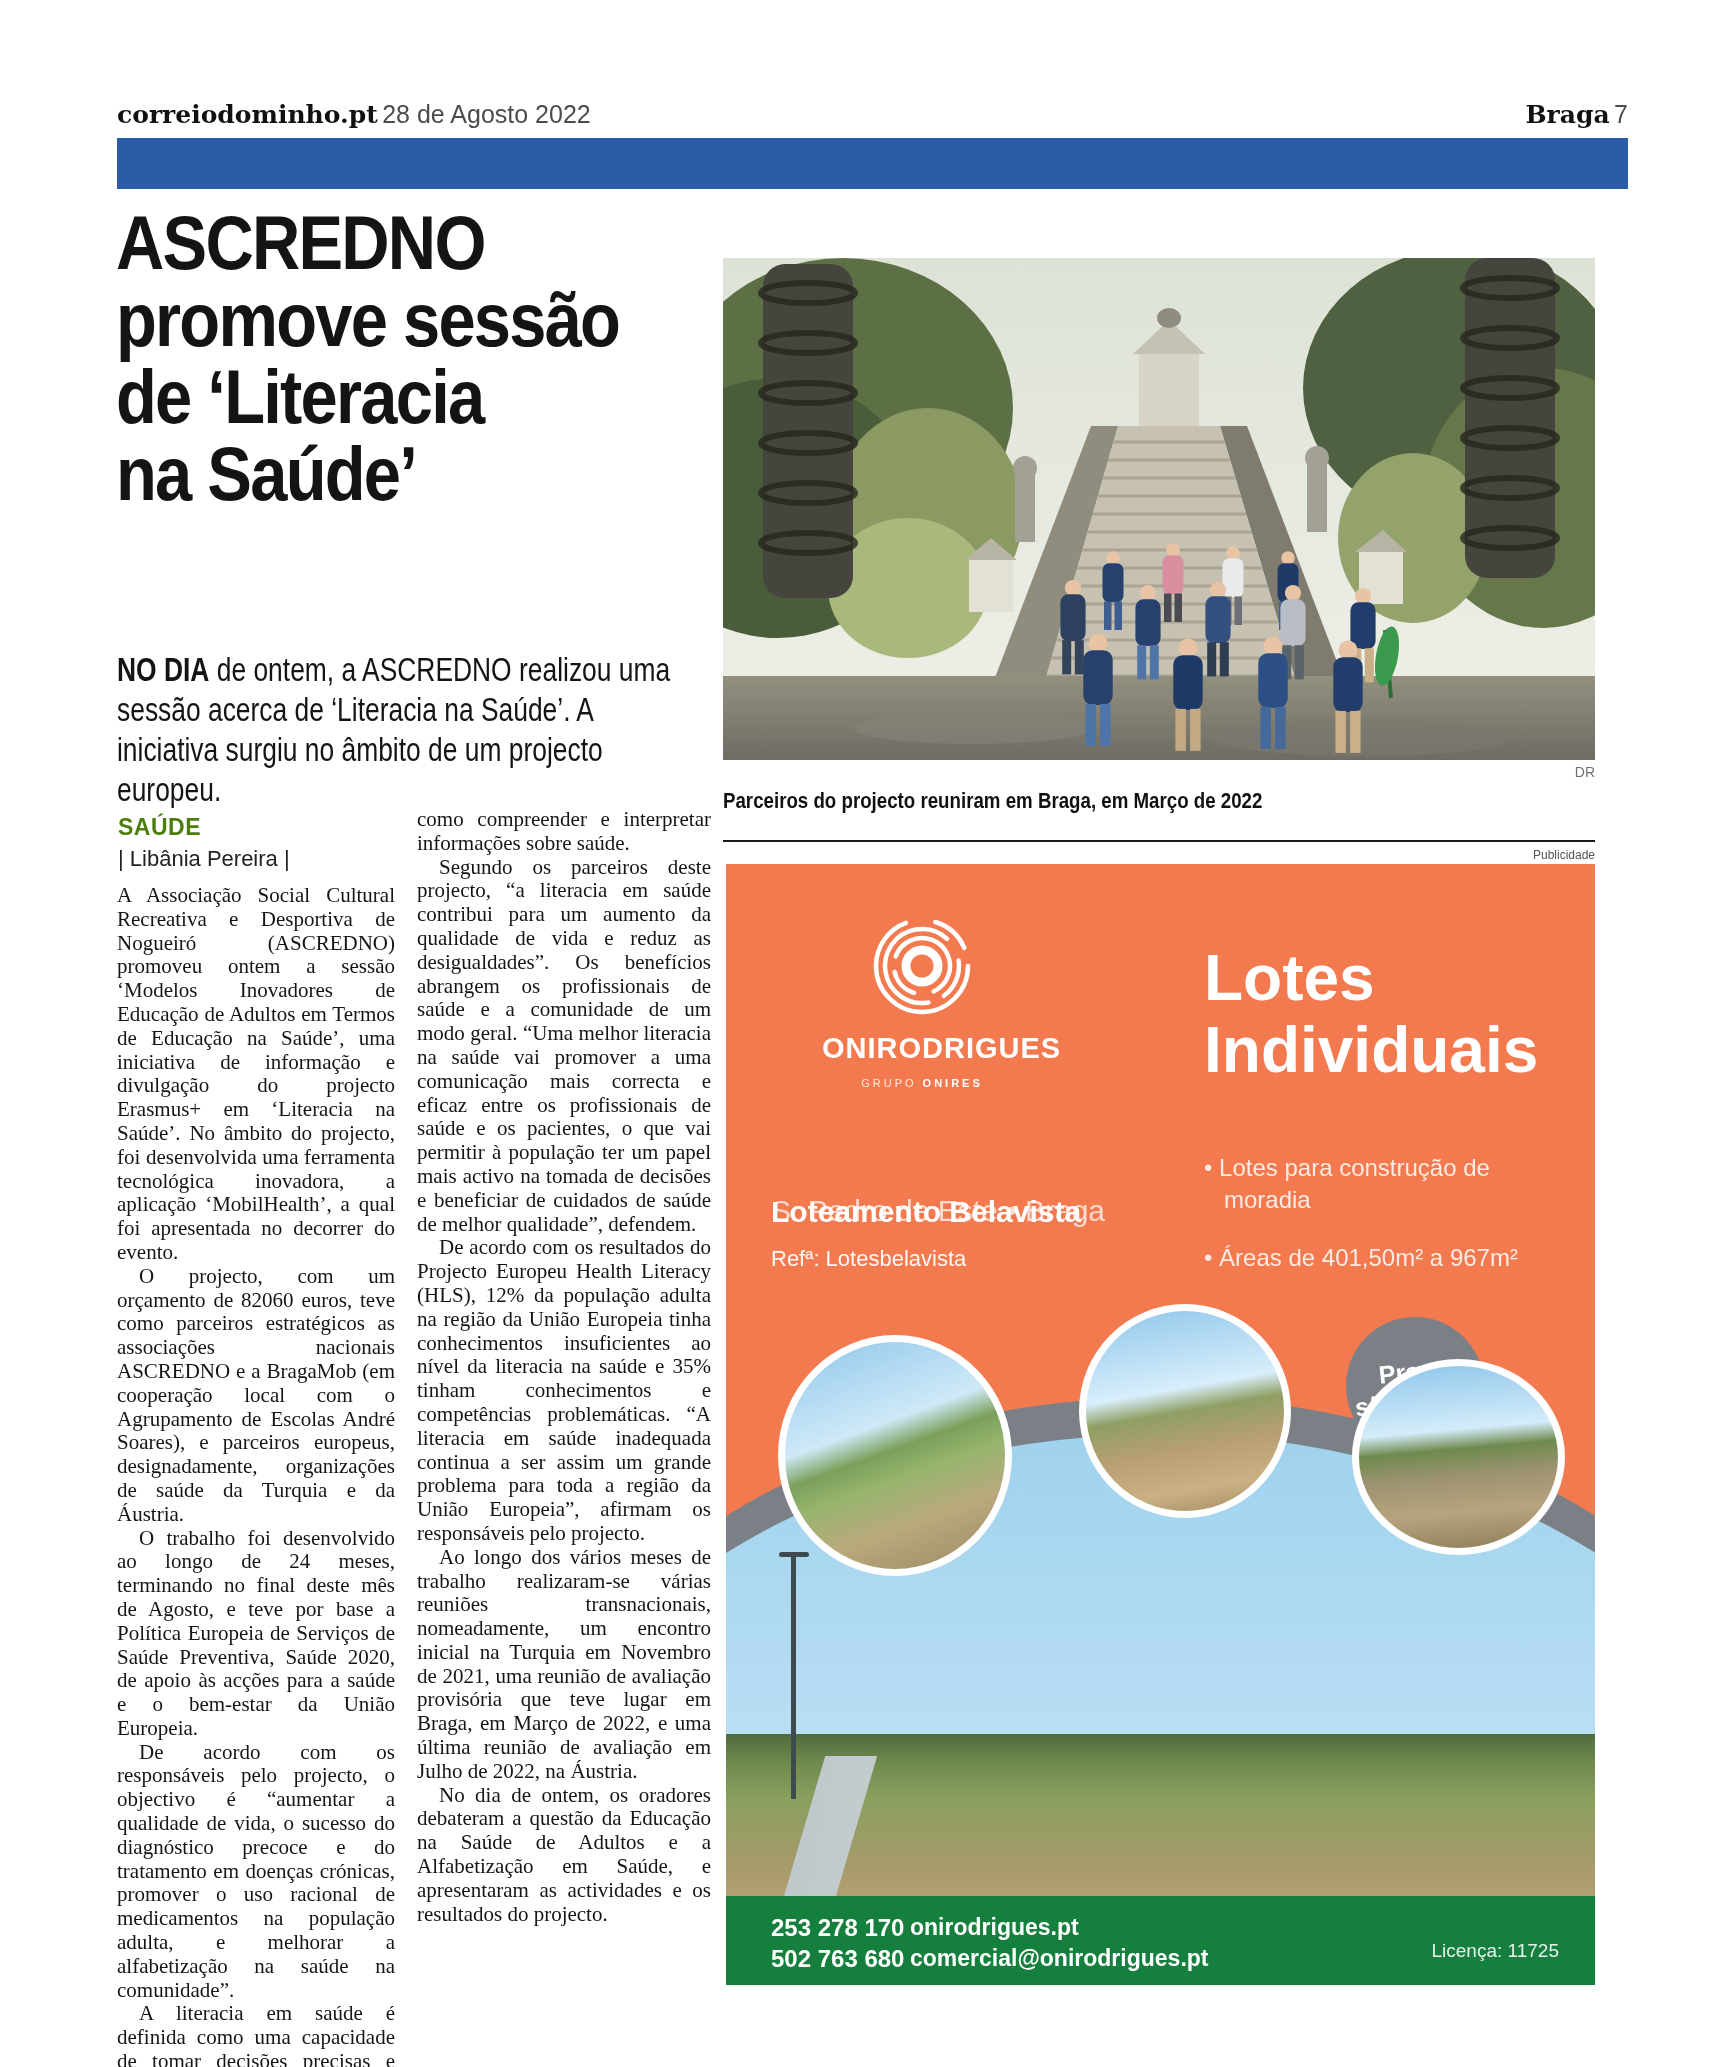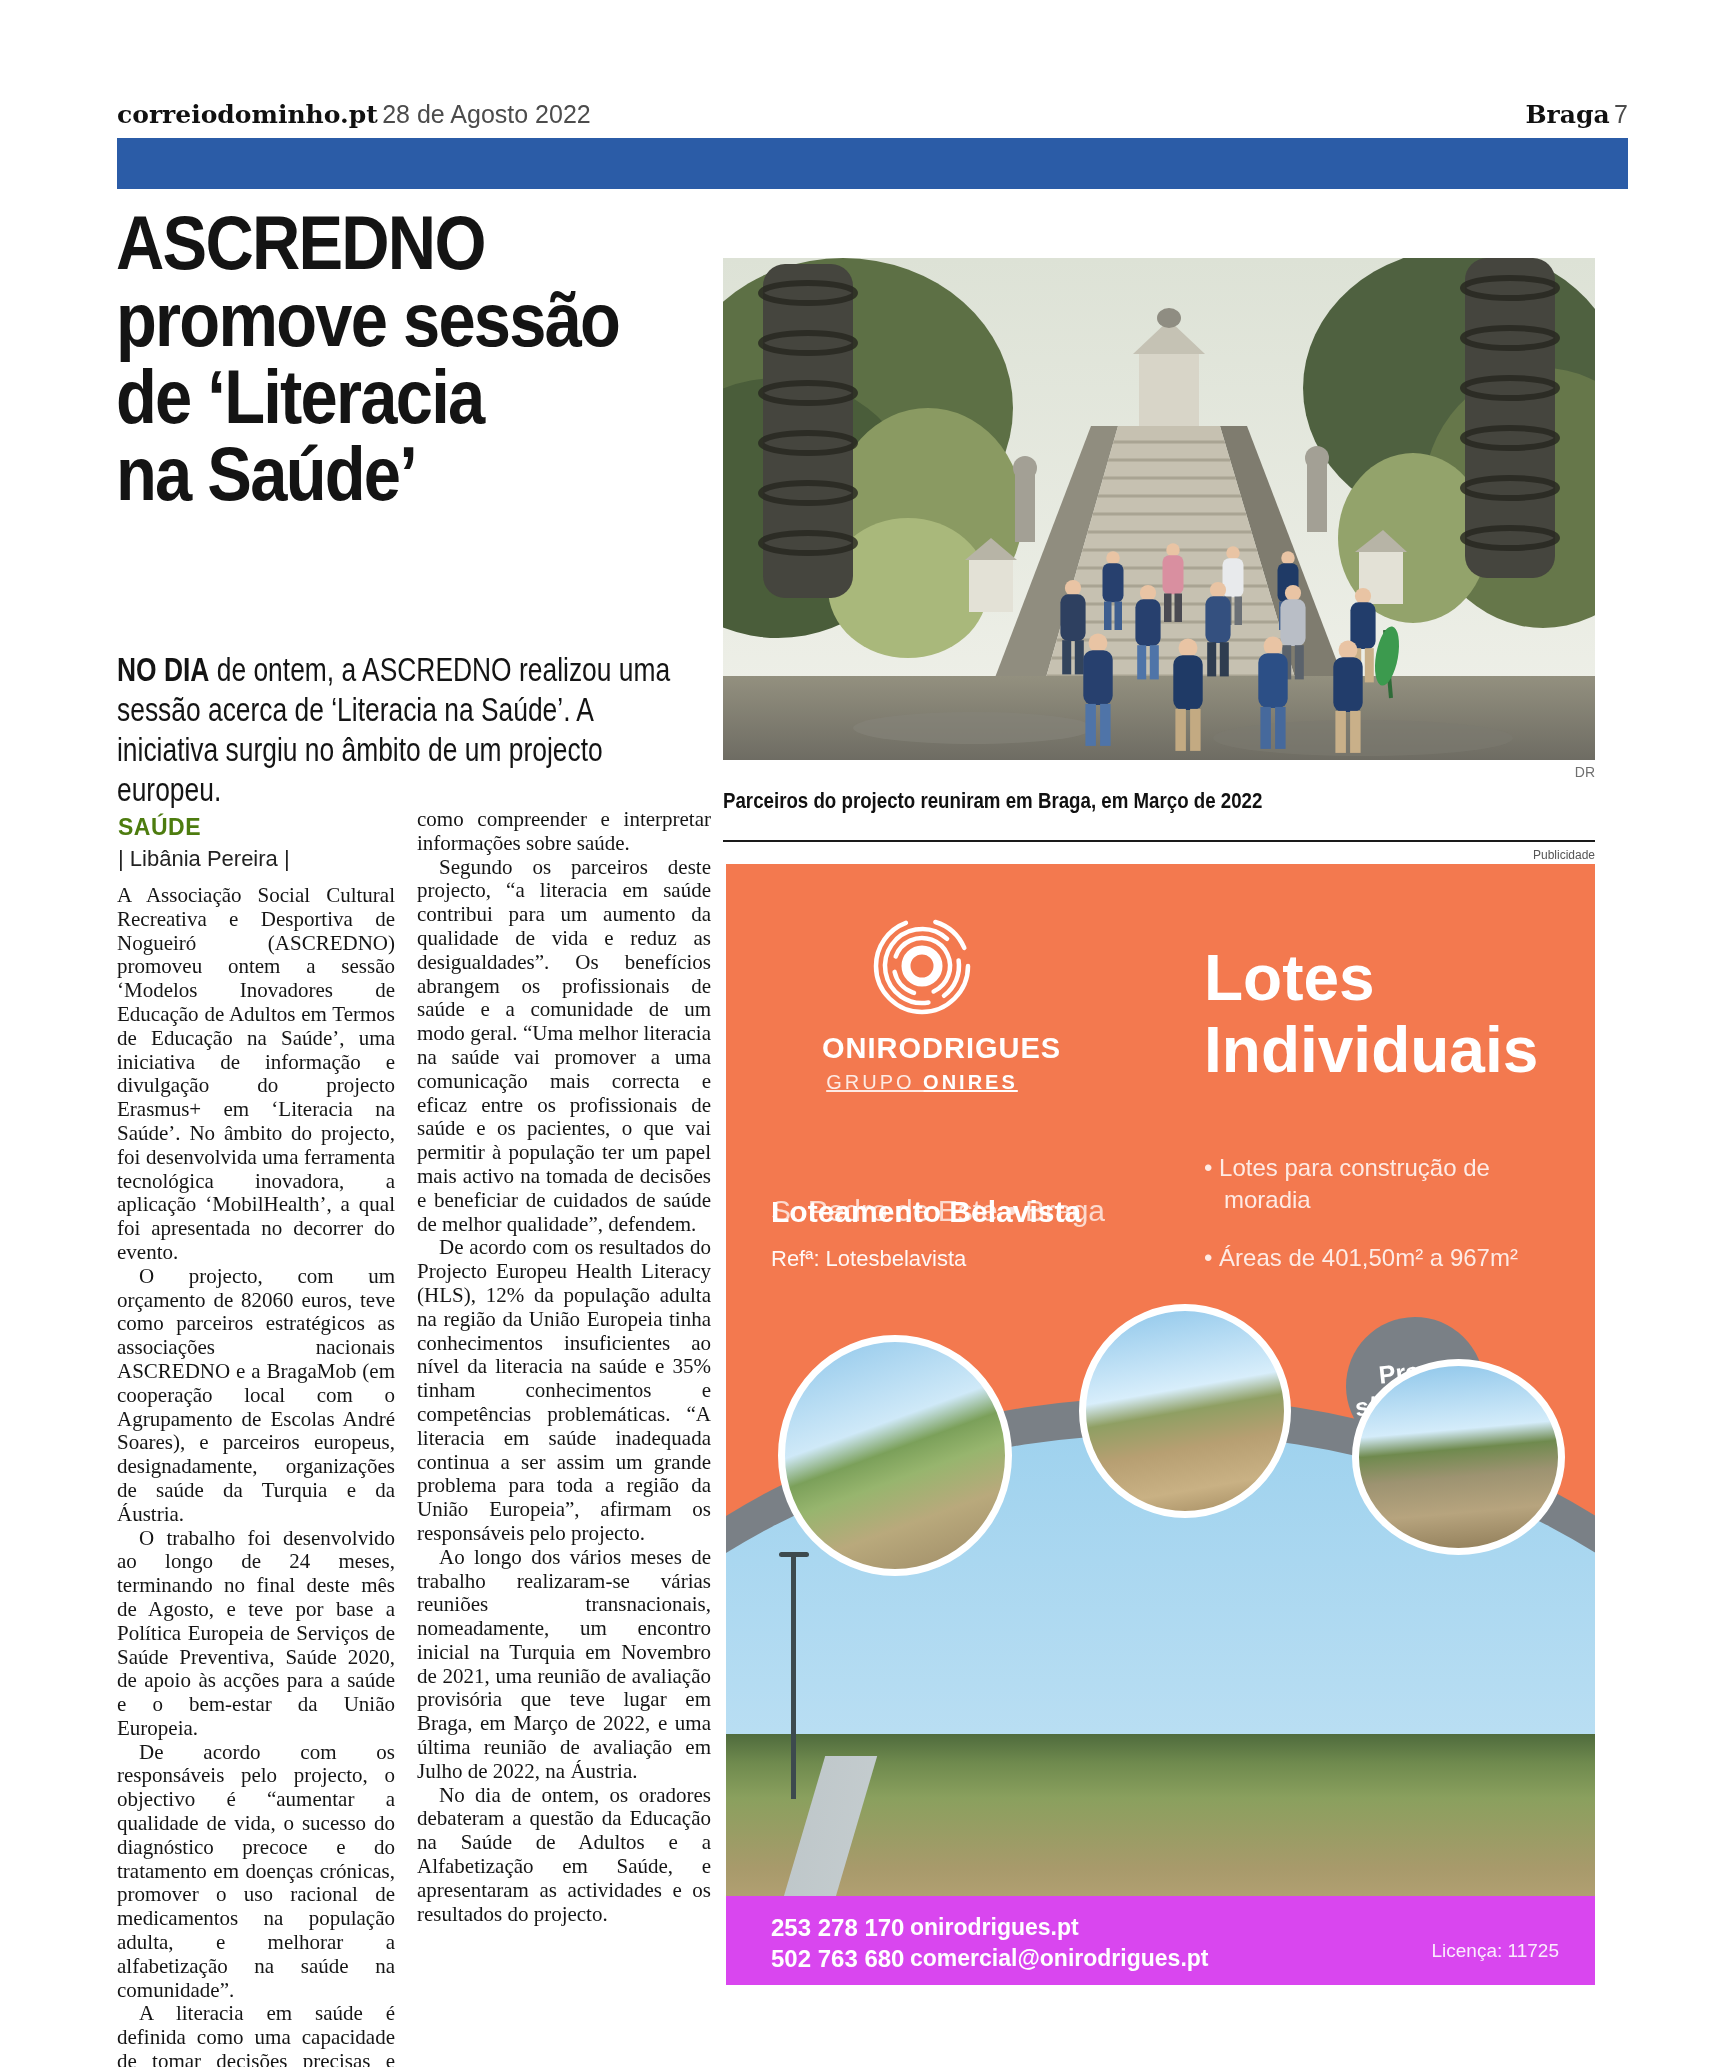--- a/index.html
+++ b/index.html
@@ -58,31 +58,31 @@
          font-size:25px;line-height:30px;font-weight:600;transform:rotate(-6deg);}
   .circ{border-radius:50%;border:7px solid #ffffff;box-sizing:border-box;overflow:hidden;}
   .c1{left:52px;top:471px;width:234px;height:241px;
       background:linear-gradient(160deg,#8ec6ea 0%,#cfe9f8 38%,#7ba05a 48%,#97b56e 58%,#b9a97c 74%,#9d8a66 100%);}
   .c2{left:353px;top:440px;width:212px;height:214px;
       background:linear-gradient(170deg,#8ec6ea 0%,#d8eefb 40%,#8f9f63 50%,#b79f72 66%,#c9b184 84%,#a28a60 100%);}
   .c3{left:626px;top:495px;width:213px;height:196px;
       background:linear-gradient(175deg,#8ec6ea 0%,#d4ecfa 36%,#6f8a4e 46%,#9d9371 60%,#b7a47e 78%,#8f7c58 100%);}
   .adlogo{left:96px;top:50px;width:200px;text-align:center;color:#fff;}
   .adbrand{font-size:29px;font-weight:700;letter-spacing:1px;color:#fff;margin-top:14px;}
-  .adbrandsub{font-size:20px;letter-spacing:3px;color:#fff;margin-top:6px;text-decoration:underline;}
+  .adbrandsub{font-size:11px;letter-spacing:3px;color:#fff;margin-top:12px;}
   .adbrandsub .lt{font-weight:300;opacity:.85;}
   .adbrandsub .bd{font-weight:800;}
   .adheadline{left:478px;top:78px;width:380px;font-size:64px;line-height:72px;font-weight:700;color:#fff;}
   .adproject{left:45px;top:284px;font-size:30px;font-weight:700;color:#fff;margin-top:47px;}
   .adlocation{left:45px;top:330px;font-size:30px;font-weight:400;color:rgba(255,255,255,.72);}
   .adref{left:45px;top:382px;font-size:22px;color:rgba(255,255,255,.95);}
   .adbullets{left:478px;top:288px;width:360px;color:rgba(255,255,255,.85);font-size:24px;line-height:32px;}
   .adbullets div{padding-left:20px;text-indent:-20px;margin-bottom:26px;}
   .adbullets div::before{content:"• ";}
-  .adfooter{left:0;top:1032px;width:869px;height:113px;background:#d946ef;color:#fff;}
+  .adfooter{left:0;top:1032px;width:869px;height:113px;background:#15803d;color:#fff;}
   .ft-phones{position:absolute;left:45px;top:16px;font-size:24px;font-weight:700;line-height:31px;}
   .ft-links{position:absolute;left:184px;top:16px;font-size:23px;font-weight:700;line-height:31px;}
   .ft-lic{position:absolute;right:36px;top:44px;font-size:19px;font-weight:400;opacity:.9;}
 </style>
 </head>
 <body>
 
 <div id="canvas">
 
   <div class="abs masthead">

